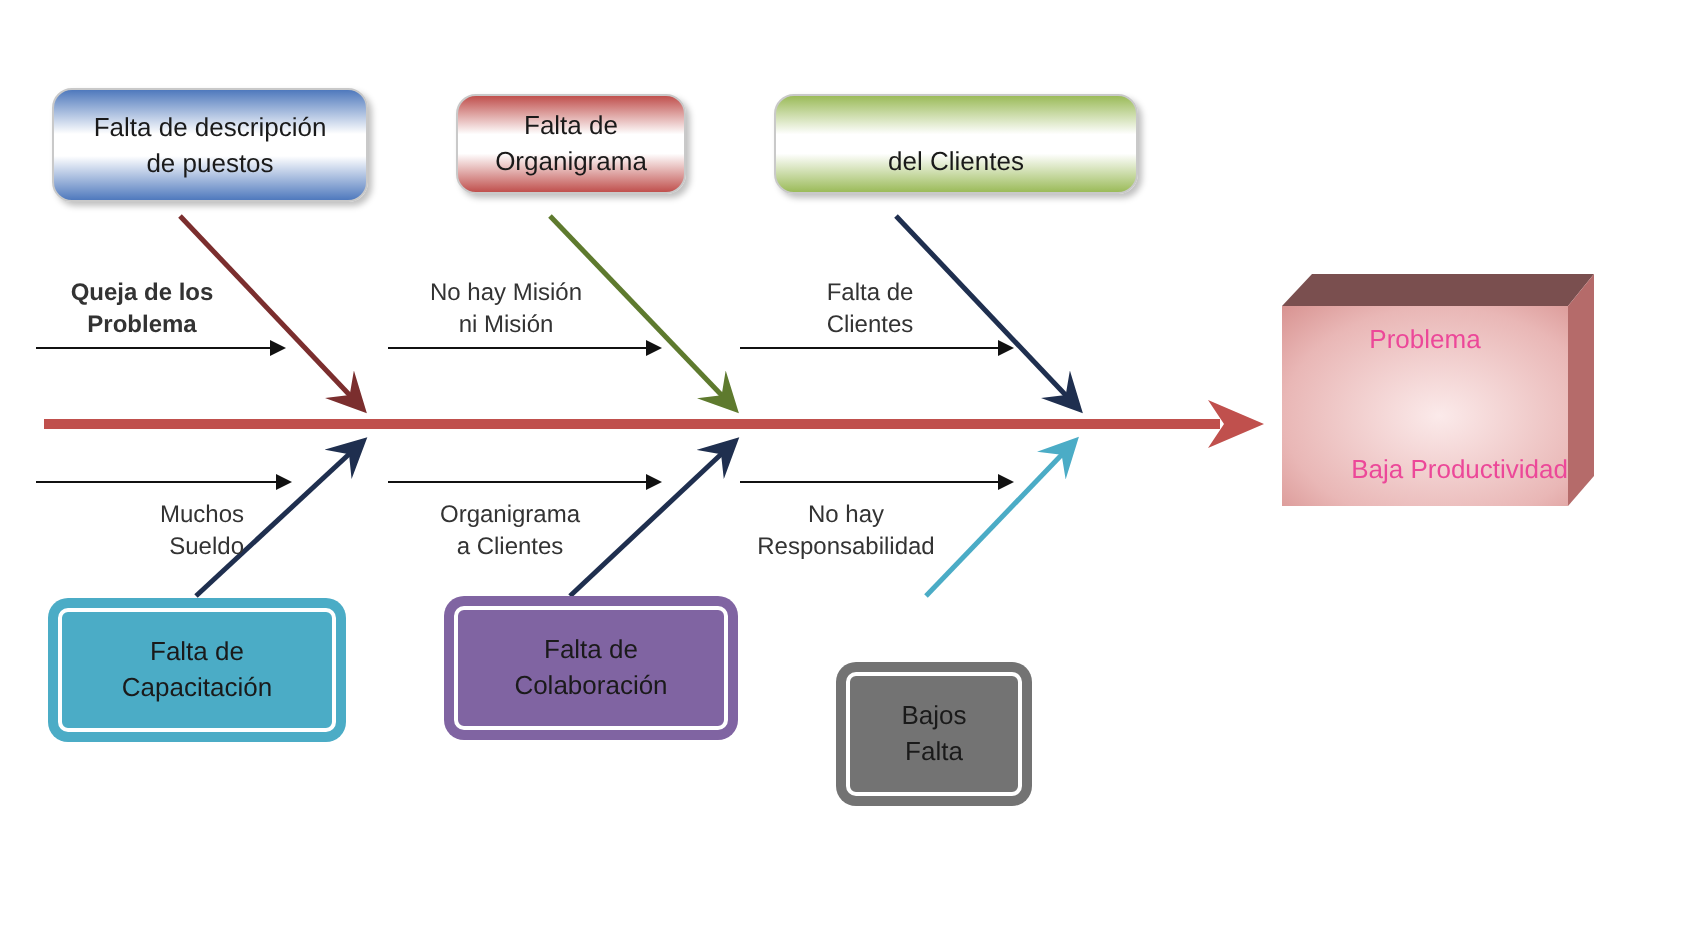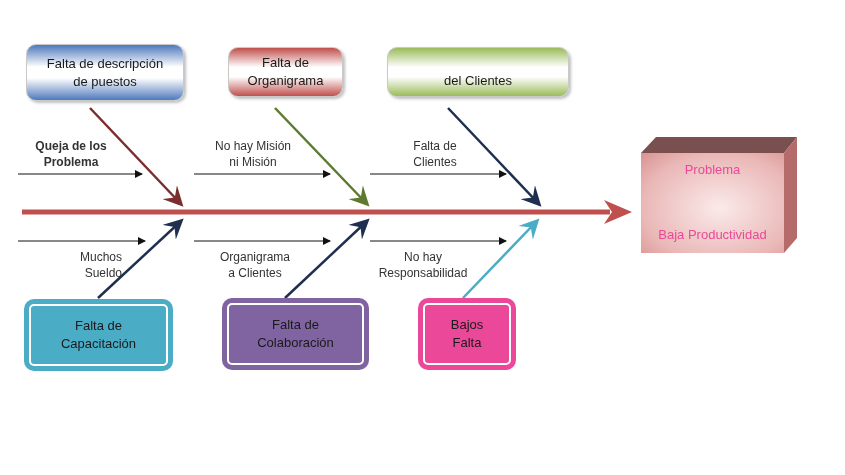--- a/index.html
+++ b/index.html
@@ -7,21 +7,21 @@
          font-family: "Liberation Sans", sans-serif; color: #222; }
   .box { position: absolute; display: flex; align-items: center; justify-content: center;
          text-align: center; font-size: 13px; line-height: 18px; color: #1a1a1a; box-sizing: border-box; border-radius: 10px; }
   .top-box { border: 1px solid #c9c9c9; box-shadow: 2px 2px 3px rgba(0,0,0,0.25); }
   .blue { background: linear-gradient(to bottom, #4f79bd 0%, #ffffff 40%, #ffffff 60%, #4f79bd 100%); }
   .red { background: linear-gradient(to bottom, #c0504d 0%, #ffffff 40%, #ffffff 60%, #c0504d 100%); }
   .green { background: linear-gradient(to bottom, #9bbb59 0%, #ffffff 40%, #ffffff 60%, #9bbb59 100%); }
   .bottom-box { outline: 2px solid #fff; outline-offset: -7px; }
   .teal { background: #4bacc6; }
   .purple { background: #8064a2; }
-  .orange { background: #ec4899; }
+  .orange { background: #737373; margin-top: 33px; }
   .label { position: absolute; font-size: 12px; line-height: 16px; text-align: center; color: #333; white-space: nowrap; }
   svg { position: absolute; left: 0; top: 0; }
   .problem-front { position: absolute; left: 641px; top: 153px; width: 143px; height: 100px;
     background: radial-gradient(ellipse at 55% 55%, #fbeaea 0%, #e9b7b6 70%, #d89391 100%);
     box-sizing: border-box; }
   .problem-text { position: absolute; font-size: 13px; color: #ec4899; text-align: center; width: 143px; left: 641px; }
 </style>
 </head>
 <body>
 
@@ -103,13 +103,13 @@
 <div class="box bottom-box orange" style="left:418px;top:298px;width:98px;height:72px;">
   <div><span>Bajos</span><br><span>Falta</span></div>
 </div>
 
 <svg width="845" height="475">
   <polygon points="641,153 656,137 797,137 784,153" fill="#7a4f4f"></polygon>
   <polygon points="784,153 797,137 797,238 784,253" fill="#b56b6a"></polygon>
 </svg>
 <div class="problem-front"></div>
 <div class="problem-text" style="top:162px;">Problema</div>
-<div class="problem-text" style="top:227px;">Baja Productividad</div>
+<div class="problem-text" style="top:227px;text-align:right;">Baja Productividad</div>
 
 </body></html>

